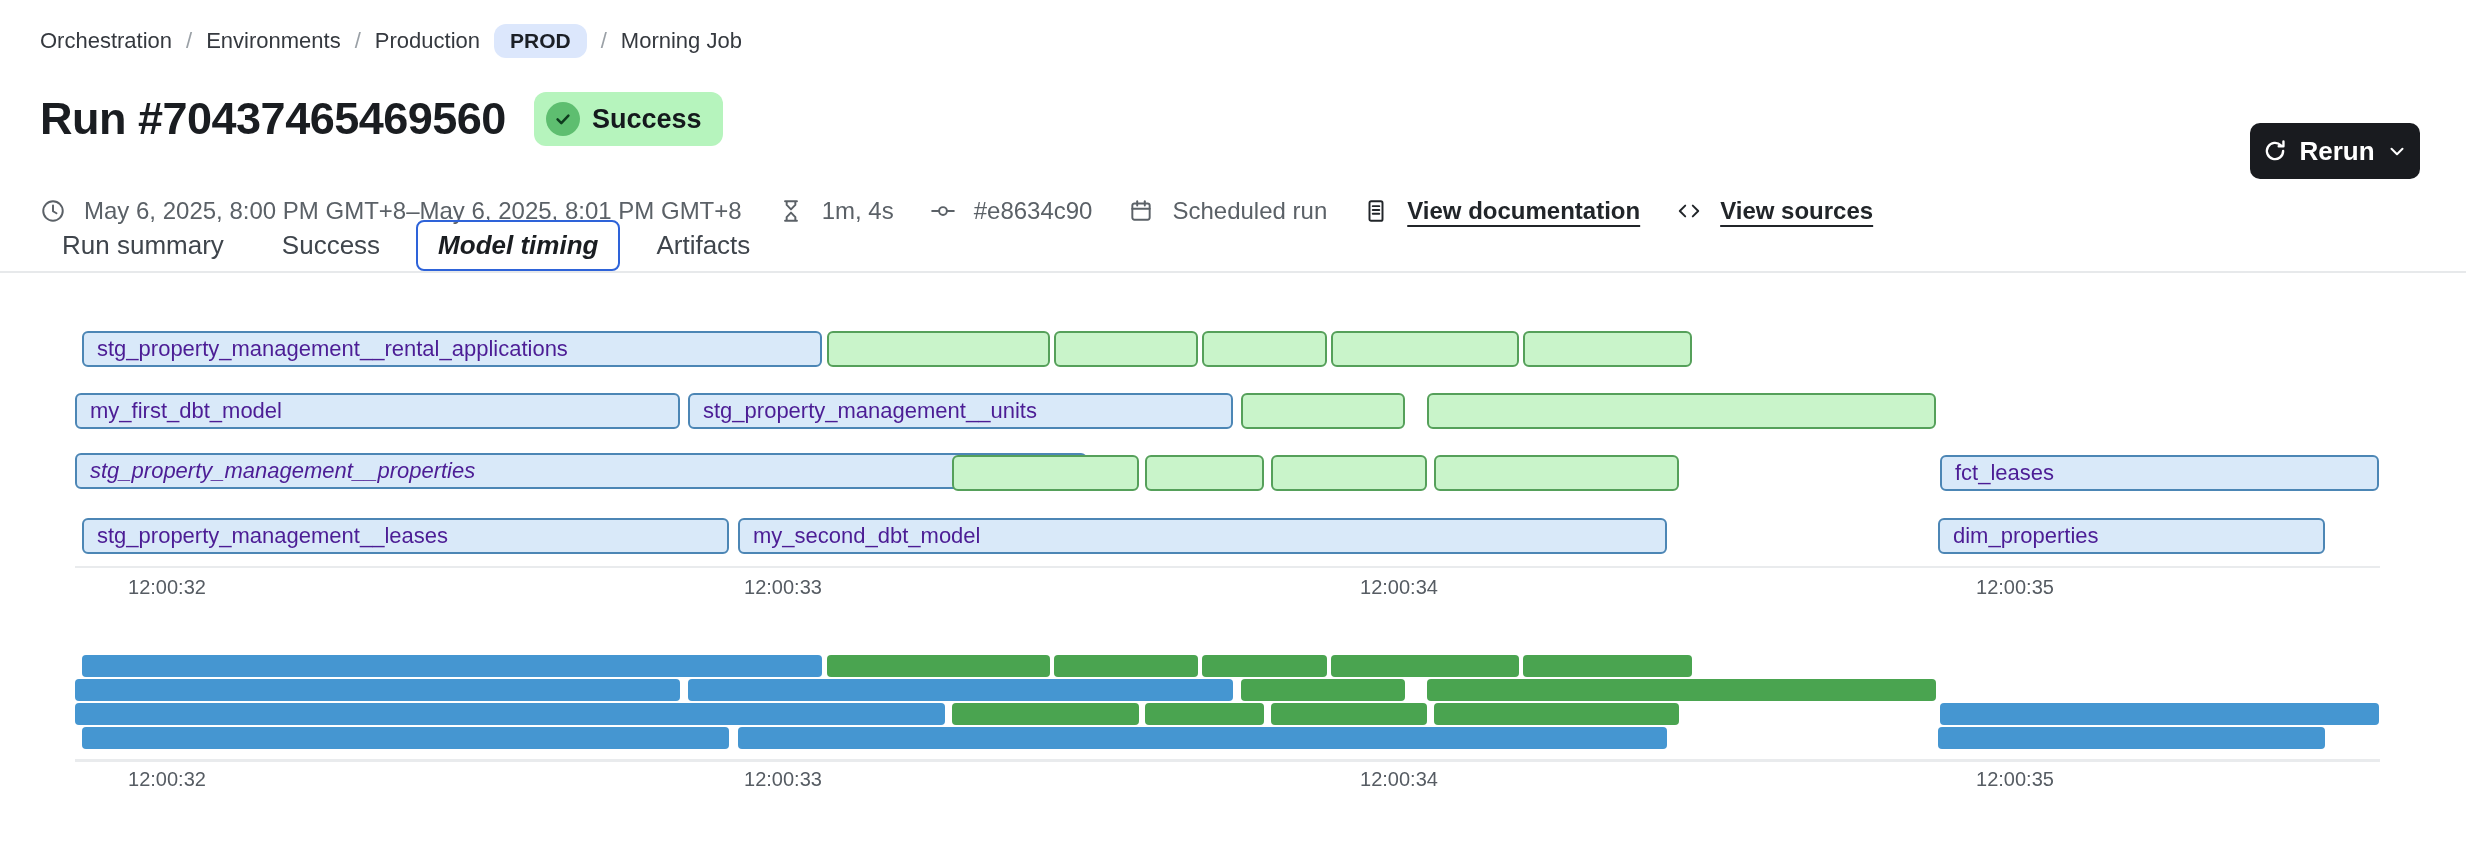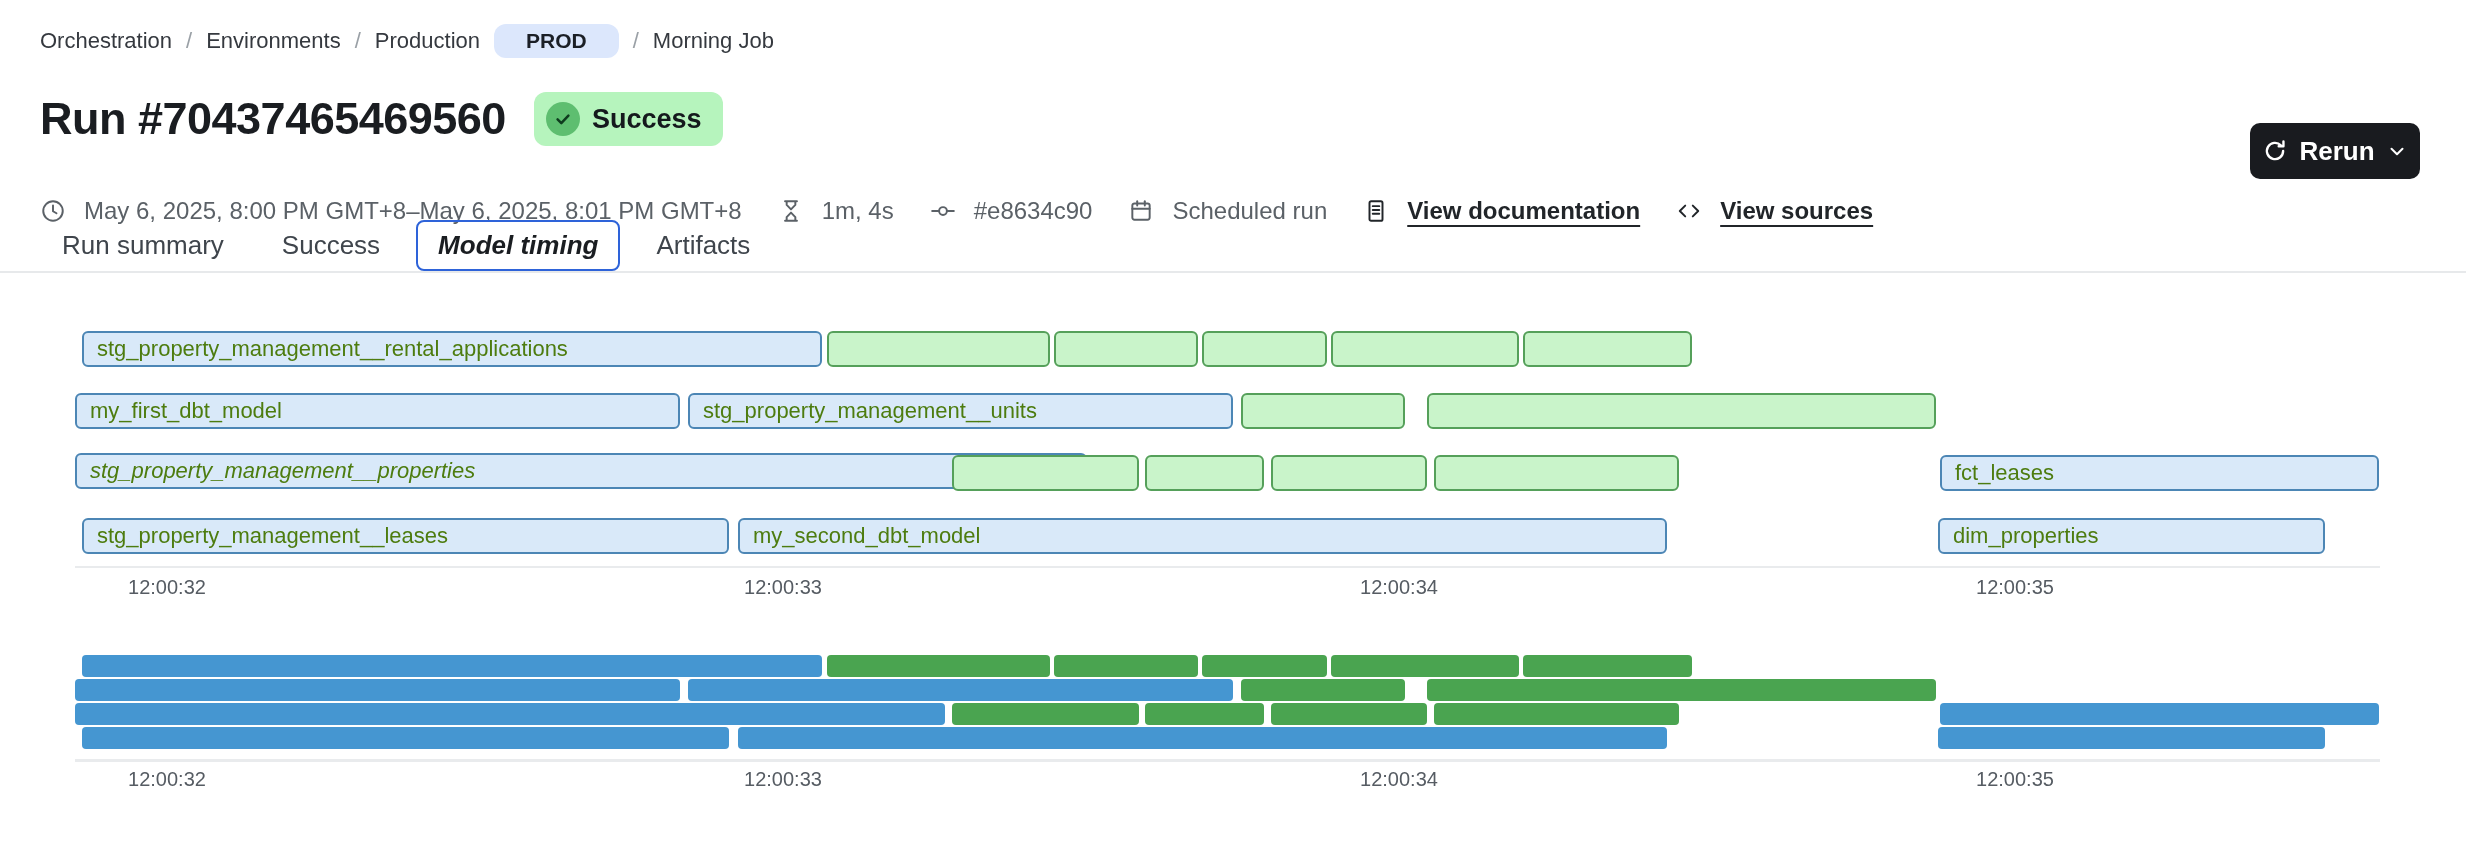--- a/index.html
+++ b/index.html
@@ -15,21 +15,21 @@
   html,body{width:2466px; height:842px; background:#fff; overflow:hidden;
     font-family:"Liberation Sans","DejaVu Sans",sans-serif; color:var(--c_text_dark);}
   .abs{position:absolute;justify-content:flex-end;}
   svg{display:block;}
 
   
   #breadcrumb{left:40px; top:24px; display:flex; align-items:center; gap:14px; font-size:22px; color:#35393f;}
   .crumb{color:#35393f; text-decoration:none; cursor:pointer;}
   .crumb-sep{color:#9aa0a6;}
   .env-badge{background:var(--prod_bg); color:#1b1f26; font-weight:700; font-size:21px;
-    padding:5px 32px; border-radius:12px;}
+    padding:5px 16px; border-radius:12px;}
 
   
   #header-row{left:40px; top:92px; display:flex; align-items:center; gap:28px;}
   #page-title{font-size:45px; font-weight:700; letter-spacing:-0.5px;}
   #status-badge{display:flex; align-items:center; gap:12px; background:var(--badge_bg);
     border-radius:12px; padding:10px 22px 10px 12px; font-size:27px; font-weight:600; color:#15191d;}
   #status-badge .dot{width:34px; height:34px; border-radius:50%; background:var(--badge_icon);
     display:flex; align-items:center; justify-content:center; color:var(--badge_check);}
 
   #rerun-button{right:46px; top:123px; width:170px; height:56px; background:var(--rerun_bg);
@@ -49,21 +49,21 @@
   .tab{padding:8px 20px; color:#3f454c; border:2px solid transparent; border-radius:8px;
     cursor:pointer; white-space:nowrap;}
   .tab.active{border-color:var(--c_accent); color:var(--c_text_dark); font-weight:700;font-style:italic;}
   #tab-divider{left:0; top:271px; width:2466px; height:2px; background:var(--divider);}
 
   
   .gbar{position:absolute; border-radius:6px; border:2px solid; overflow:hidden;
     display:flex; align-items:center; cursor:pointer;}
   .gbar.blue{background:var(--bar_blue_fill); border-color:var(--bar_blue_border);}
   .gbar.green{background:var(--bar_green_fill); border-color:var(--bar_green_border);}
-  .gbar .lbl{font-size:22px; color:#4d7c0f; padding-left:13px; white-space:nowrap;}
+  .gbar .lbl{font-size:22px; color:#4c1d95; padding-left:13px; white-space:nowrap;}
   .mbar{position:absolute; border-radius:4px;}
   .mbar.blue{background:var(--mini_blue);}
   .mbar.green{background:var(--mini_green);}
   .axis-line{position:absolute; background:var(--axisline);}
   .tick{position:absolute; transform:translateX(-50%); font-size:20px; color:var(--tick_color); white-space:nowrap;}
 </style>
 </head>
 <body>
 
 <nav id="breadcrumb" class="abs">

